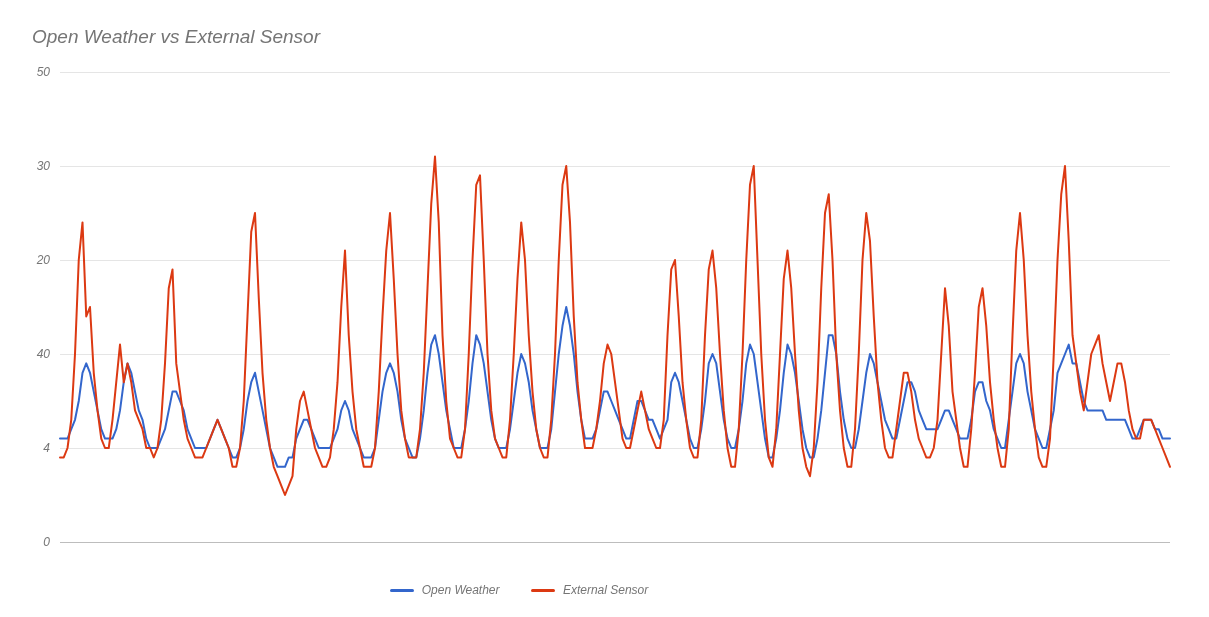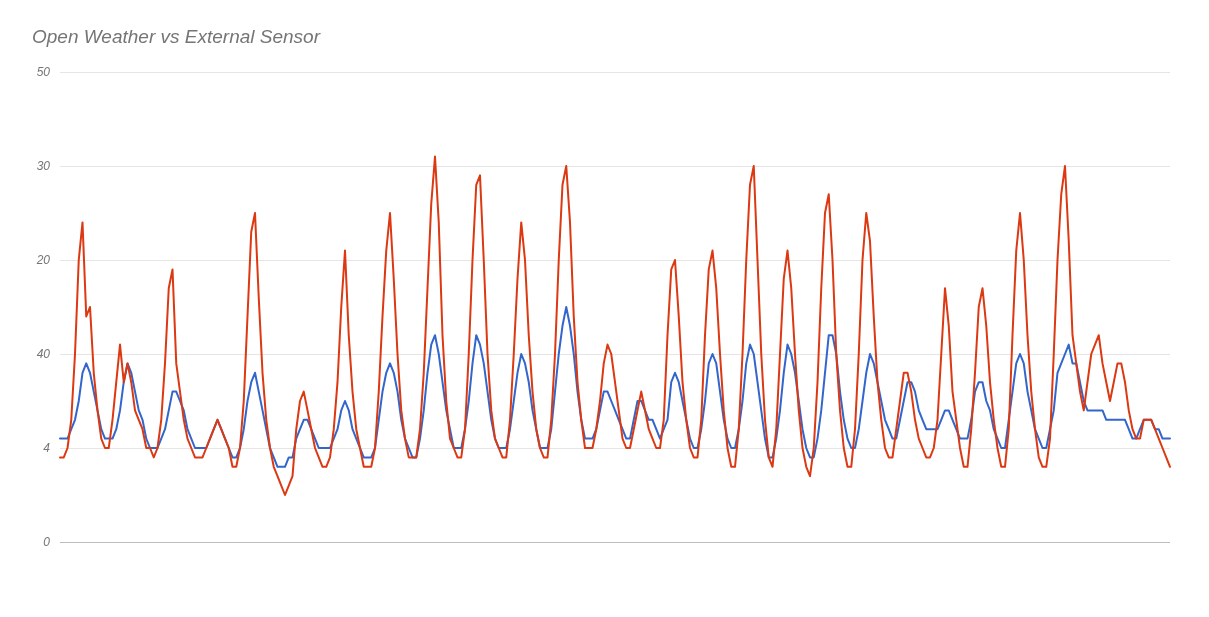--- a/index.html
+++ b/index.html
@@ -33,13 +33,23 @@
         <div class="ytick" style="top: 94px;">30</div>
         <div class="grid" style="top: 0px;"></div>
         <div class="ytick" style="top: 0px;">50</div>
       </div>
     <svg class="lines" id="svg" preserveAspectRatio="none" viewBox="0 0 1110 470">
         <path d="M0.00 366.60 L3.75 366.60 L7.50 366.60 L11.25 357.20 L15.00 347.80 L18.75 329.00 L22.50 300.80 L26.25 291.40 L30.00 300.80 L33.75 319.60 L37.50 338.40 L41.25 357.20 L45.00 366.60 L48.75 366.60 L52.50 366.60 L56.25 357.20 L60.00 338.40 L63.75 310.20 L67.50 291.40 L71.25 300.80 L75.00 319.60 L78.75 338.40 L82.50 347.80 L86.25 366.60 L90.00 376.00 L93.75 376.00 L97.50 376.00 L101.25 366.60 L105.00 357.20 L108.75 338.40 L112.50 319.60 L116.25 319.60 L120.00 329.00 L123.75 338.40 L127.50 357.20 L131.25 366.60 L135.00 376.00 L138.75 376.00 L142.50 376.00 L146.25 376.00 L150.00 366.60 L153.75 357.20 L157.50 347.80 L161.25 357.20 L165.00 366.60 L168.75 376.00 L172.50 385.40 L176.25 385.40 L180.00 376.00 L183.75 357.20 L187.50 329.00 L191.25 310.20 L195.00 300.80 L198.75 319.60 L202.50 338.40 L206.25 357.20 L210.00 376.00 L213.75 385.40 L217.50 394.80 L221.25 394.80 L225.00 394.80 L228.75 385.40 L232.50 385.40 L236.25 366.60 L240.00 357.20 L243.75 347.80 L247.50 347.80 L251.25 357.20 L255.00 366.60 L258.75 376.00 L262.50 376.00 L266.25 376.00 L270.00 376.00 L273.75 366.60 L277.50 357.20 L281.25 338.40 L285.00 329.00 L288.75 338.40 L292.50 357.20 L296.25 366.60 L300.00 376.00 L303.75 385.40 L307.50 385.40 L311.25 385.40 L315.00 376.00 L318.75 347.80 L322.50 319.60 L326.25 300.80 L330.00 291.40 L333.75 300.80 L337.50 319.60 L341.25 347.80 L345.00 366.60 L348.75 376.00 L352.50 385.40 L356.25 385.40 L360.00 366.60 L363.75 338.40 L367.50 300.80 L371.25 272.60 L375.00 263.20 L378.75 282.00 L382.50 310.20 L386.25 338.40 L390.00 357.20 L393.75 376.00 L397.50 376.00 L401.25 376.00 L405.00 357.20 L408.75 329.00 L412.50 291.40 L416.25 263.20 L420.00 272.60 L423.75 291.40 L427.50 319.60 L431.25 347.80 L435.00 366.60 L438.75 376.00 L442.50 376.00 L446.25 376.00 L450.00 357.20 L453.75 329.00 L457.50 300.80 L461.25 282.00 L465.00 291.40 L468.75 310.20 L472.50 338.40 L476.25 357.20 L480.00 376.00 L483.75 376.00 L487.50 376.00 L491.25 357.20 L495.00 319.60 L498.75 282.00 L502.50 253.80 L506.25 235.00 L510.00 253.80 L513.75 282.00 L517.50 319.60 L521.25 347.80 L525.00 366.60 L528.75 366.60 L532.50 366.60 L536.25 357.20 L540.00 338.40 L543.75 319.60 L547.50 319.60 L551.25 329.00 L555.00 338.40 L558.75 347.80 L562.50 357.20 L566.25 366.60 L570.00 366.60 L573.75 347.80 L577.50 329.00 L581.25 329.00 L585.00 338.40 L588.75 347.80 L592.50 347.80 L596.25 357.20 L600.00 366.60 L603.75 357.20 L607.50 347.80 L611.25 310.20 L615.00 300.80 L618.75 310.20 L622.50 329.00 L626.25 347.80 L630.00 366.60 L633.75 376.00 L637.50 376.00 L641.25 357.20 L645.00 329.00 L648.75 291.40 L652.50 282.00 L656.25 291.40 L660.00 319.60 L663.75 347.80 L667.50 366.60 L671.25 376.00 L675.00 376.00 L678.75 357.20 L682.50 329.00 L686.25 291.40 L690.00 272.60 L693.75 282.00 L697.50 310.20 L701.25 338.40 L705.00 366.60 L708.75 385.40 L712.50 385.40 L716.25 366.60 L720.00 338.40 L723.75 300.80 L727.50 272.60 L731.25 282.00 L735.00 300.80 L738.75 329.00 L742.50 357.20 L746.25 376.00 L750.00 385.40 L753.75 385.40 L757.50 366.60 L761.25 338.40 L765.00 300.80 L768.75 263.20 L772.50 263.20 L776.25 282.00 L780.00 319.60 L783.75 347.80 L787.50 366.60 L791.25 376.00 L795.00 376.00 L798.75 357.20 L802.50 329.00 L806.25 300.80 L810.00 282.00 L813.75 291.40 L817.50 310.20 L821.25 329.00 L825.00 347.80 L828.75 357.20 L832.50 366.60 L836.25 366.60 L840.00 347.80 L843.75 329.00 L847.50 310.20 L851.25 310.20 L855.00 319.60 L858.75 338.40 L862.50 347.80 L866.25 357.20 L870.00 357.20 L873.75 357.20 L877.50 357.20 L881.25 347.80 L885.00 338.40 L888.75 338.40 L892.50 347.80 L896.25 357.20 L900.00 366.60 L903.75 366.60 L907.50 366.60 L911.25 347.80 L915.00 319.60 L918.75 310.20 L922.50 310.20 L926.25 329.00 L930.00 338.40 L933.75 357.20 L937.50 366.60 L941.25 376.00 L945.00 376.00 L948.75 347.80 L952.50 319.60 L956.25 291.40 L960.00 282.00 L963.75 291.40 L967.50 319.60 L971.25 338.40 L975.00 357.20 L978.75 366.60 L982.50 376.00 L986.25 376.00 L990.00 357.20 L993.75 338.40 L997.50 300.80 L1001.25 291.40 L1005.00 282.00 L1008.75 272.60 L1012.50 291.40 L1016.25 291.40 L1020.00 310.20 L1023.75 329.00 L1027.50 338.40 L1031.25 338.40 L1035.00 338.40 L1038.75 338.40 L1042.50 338.40 L1046.25 347.80 L1050.00 347.80 L1053.75 347.80 L1057.50 347.80 L1061.25 347.80 L1065.00 347.80 L1068.75 357.20 L1072.50 366.60 L1076.25 366.60 L1080.00 357.20 L1083.75 347.80 L1087.50 347.80 L1091.25 347.80 L1095.00 357.20 L1098.75 357.20 L1102.50 366.60 L1106.25 366.60 L1110.00 366.60 " fill="none" stroke="#3366cc" stroke-width="2" stroke-linejoin="round" stroke-linecap="round"></path>
         <path d="M0.00 385.40 L3.75 385.40 L7.50 376.00 L11.25 347.80 L15.00 282.00 L18.75 188.00 L22.50 150.40 L26.25 244.40 L30.00 235.00 L33.75 300.80 L37.50 338.40 L41.25 366.60 L45.00 376.00 L48.75 376.00 L52.50 347.80 L56.25 310.20 L60.00 272.60 L63.75 310.20 L67.50 291.40 L71.25 310.20 L75.00 338.40 L78.75 347.80 L82.50 357.20 L86.25 376.00 L90.00 376.00 L93.75 385.40 L97.50 376.00 L101.25 347.80 L105.00 291.40 L108.75 216.20 L112.50 197.40 L116.25 291.40 L120.00 319.60 L123.75 347.80 L127.50 366.60 L131.25 376.00 L135.00 385.40 L138.75 385.40 L142.50 385.40 L146.25 376.00 L150.00 366.60 L153.75 357.20 L157.50 347.80 L161.25 357.20 L165.00 366.60 L168.75 376.00 L172.50 394.80 L176.25 394.80 L180.00 376.00 L183.75 329.00 L187.50 244.40 L191.25 159.80 L195.00 141.00 L198.75 225.60 L202.50 300.80 L206.25 347.80 L210.00 376.00 L213.75 394.80 L217.50 404.20 L221.25 413.60 L225.00 423.00 L228.75 413.60 L232.50 404.20 L236.25 357.20 L240.00 329.00 L243.75 319.60 L247.50 338.40 L251.25 357.20 L255.00 376.00 L258.75 385.40 L262.50 394.80 L266.25 394.80 L270.00 385.40 L273.75 357.20 L277.50 310.20 L281.25 235.00 L285.00 178.60 L288.75 263.20 L292.50 319.60 L296.25 357.20 L300.00 376.00 L303.75 394.80 L307.50 394.80 L311.25 394.80 L315.00 376.00 L318.75 319.60 L322.50 244.40 L326.25 178.60 L330.00 141.00 L333.75 206.80 L337.50 282.00 L341.25 338.40 L345.00 366.60 L348.75 385.40 L352.50 385.40 L356.25 385.40 L360.00 357.20 L363.75 300.80 L367.50 216.20 L371.25 131.60 L375.00 84.60 L378.75 150.40 L382.50 263.20 L386.25 329.00 L390.00 366.60 L393.75 376.00 L397.50 385.40 L401.25 385.40 L405.00 357.20 L408.75 282.00 L412.50 188.00 L416.25 112.80 L420.00 103.40 L423.75 188.00 L427.50 282.00 L431.25 338.40 L435.00 366.60 L438.75 376.00 L442.50 385.40 L446.25 385.40 L450.00 347.80 L453.75 282.00 L457.50 206.80 L461.25 150.40 L465.00 188.00 L468.75 263.20 L472.50 319.60 L476.25 357.20 L480.00 376.00 L483.75 385.40 L487.50 385.40 L491.25 347.80 L495.00 282.00 L498.75 188.00 L502.50 112.80 L506.25 94.00 L510.00 150.40 L513.75 244.40 L517.50 310.20 L521.25 347.80 L525.00 376.00 L528.75 376.00 L532.50 376.00 L536.25 357.20 L540.00 329.00 L543.75 291.40 L547.50 272.60 L551.25 282.00 L555.00 310.20 L558.75 338.40 L562.50 366.60 L566.25 376.00 L570.00 376.00 L573.75 357.20 L577.50 338.40 L581.25 319.60 L585.00 338.40 L588.75 357.20 L592.50 366.60 L596.25 376.00 L600.00 376.00 L603.75 347.80 L607.50 263.20 L611.25 197.40 L615.00 188.00 L618.75 244.40 L622.50 310.20 L626.25 347.80 L630.00 376.00 L633.75 385.40 L637.50 385.40 L641.25 347.80 L645.00 263.20 L648.75 197.40 L652.50 178.60 L656.25 216.20 L660.00 282.00 L663.75 338.40 L667.50 376.00 L671.25 394.80 L675.00 394.80 L678.75 357.20 L682.50 282.00 L686.25 188.00 L690.00 112.80 L693.75 94.00 L697.50 188.00 L701.25 282.00 L705.00 347.80 L708.75 385.40 L712.50 394.80 L716.25 357.20 L720.00 282.00 L723.75 206.80 L727.50 178.60 L731.25 216.20 L735.00 282.00 L738.75 338.40 L742.50 376.00 L746.25 394.80 L750.00 404.20 L753.75 376.00 L757.50 310.20 L761.25 216.20 L765.00 141.00 L768.75 122.20 L772.50 188.00 L776.25 282.00 L780.00 338.40 L783.75 376.00 L787.50 394.80 L791.25 394.80 L795.00 357.20 L798.75 282.00 L802.50 188.00 L806.25 141.00 L810.00 169.20 L813.75 244.40 L817.50 310.20 L821.25 347.80 L825.00 376.00 L828.75 385.40 L832.50 385.40 L836.25 357.20 L840.00 329.00 L843.75 300.80 L847.50 300.80 L851.25 319.60 L855.00 347.80 L858.75 366.60 L862.50 376.00 L866.25 385.40 L870.00 385.40 L873.75 376.00 L877.50 347.80 L881.25 282.00 L885.00 216.20 L888.75 253.80 L892.50 319.60 L896.25 347.80 L900.00 376.00 L903.75 394.80 L907.50 394.80 L911.25 357.20 L915.00 300.80 L918.75 235.00 L922.50 216.20 L926.25 253.80 L930.00 310.20 L933.75 347.80 L937.50 376.00 L941.25 394.80 L945.00 394.80 L948.75 357.20 L952.50 263.20 L956.25 178.60 L960.00 141.00 L963.75 188.00 L967.50 263.20 L971.25 319.60 L975.00 357.20 L978.75 385.40 L982.50 394.80 L986.25 394.80 L990.00 366.60 L993.75 282.00 L997.50 188.00 L1001.25 122.20 L1005.00 94.00 L1008.75 169.20 L1012.50 263.20 L1016.25 291.40 L1020.00 319.60 L1023.75 338.40 L1027.50 310.20 L1031.25 282.00 L1035.00 272.60 L1038.75 263.20 L1042.50 291.40 L1046.25 310.20 L1050.00 329.00 L1053.75 310.20 L1057.50 291.40 L1061.25 291.40 L1065.00 310.20 L1068.75 338.40 L1072.50 357.20 L1076.25 366.60 L1080.00 366.60 L1083.75 347.80 L1087.50 347.80 L1091.25 347.80 L1095.00 357.20 L1098.75 366.60 L1102.50 376.00 L1106.25 385.40 L1110.00 394.80 " fill="none" stroke="#dc3912" stroke-width="2" stroke-linejoin="round" stroke-linecap="round"></path>
       </svg>
   </div>
 
+  <div class="legend">
+    <span class="lg">
+      <span class="swatch" id="sw0" style="background: rgb(51, 102, 204);"></span>
+      <span>Open Weather</span>
+    </span>
+    <span class="lg">
+      <span class="swatch" id="sw1" style="background: rgb(220, 57, 18);"></span>
+      <span>External Sensor</span>
+    </span>
+  </div>
 </div>
 
 </body></html>

